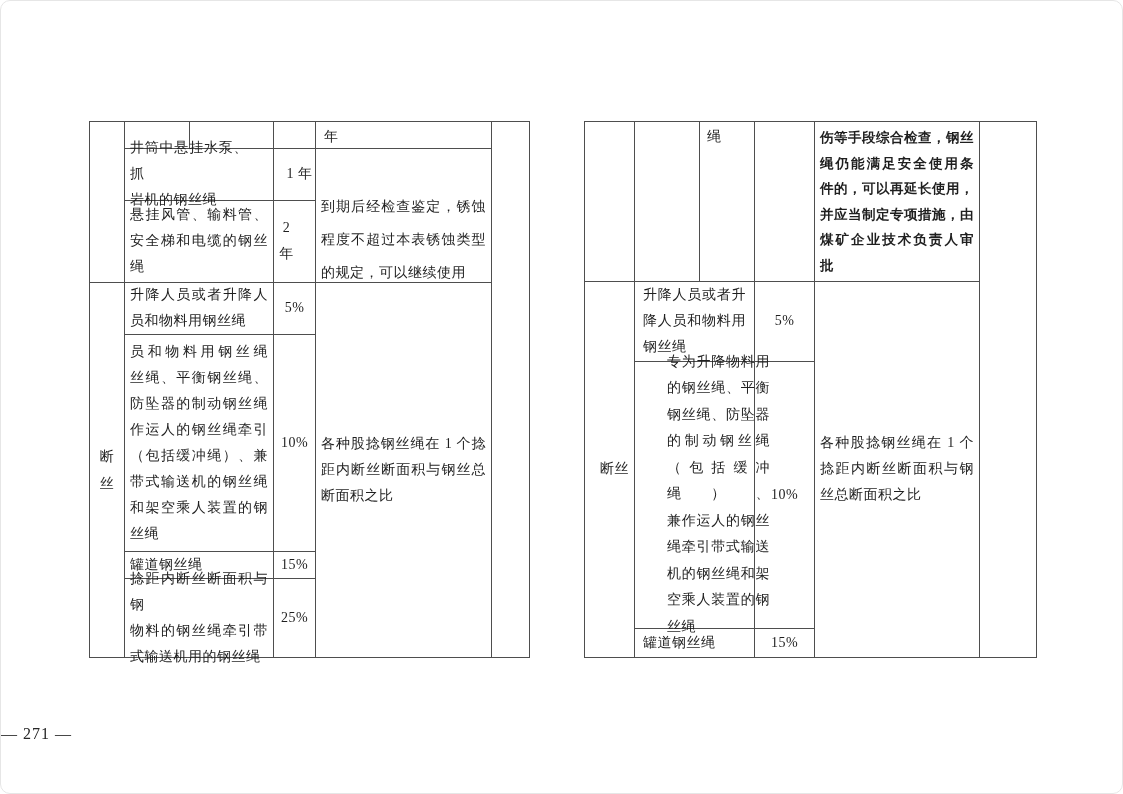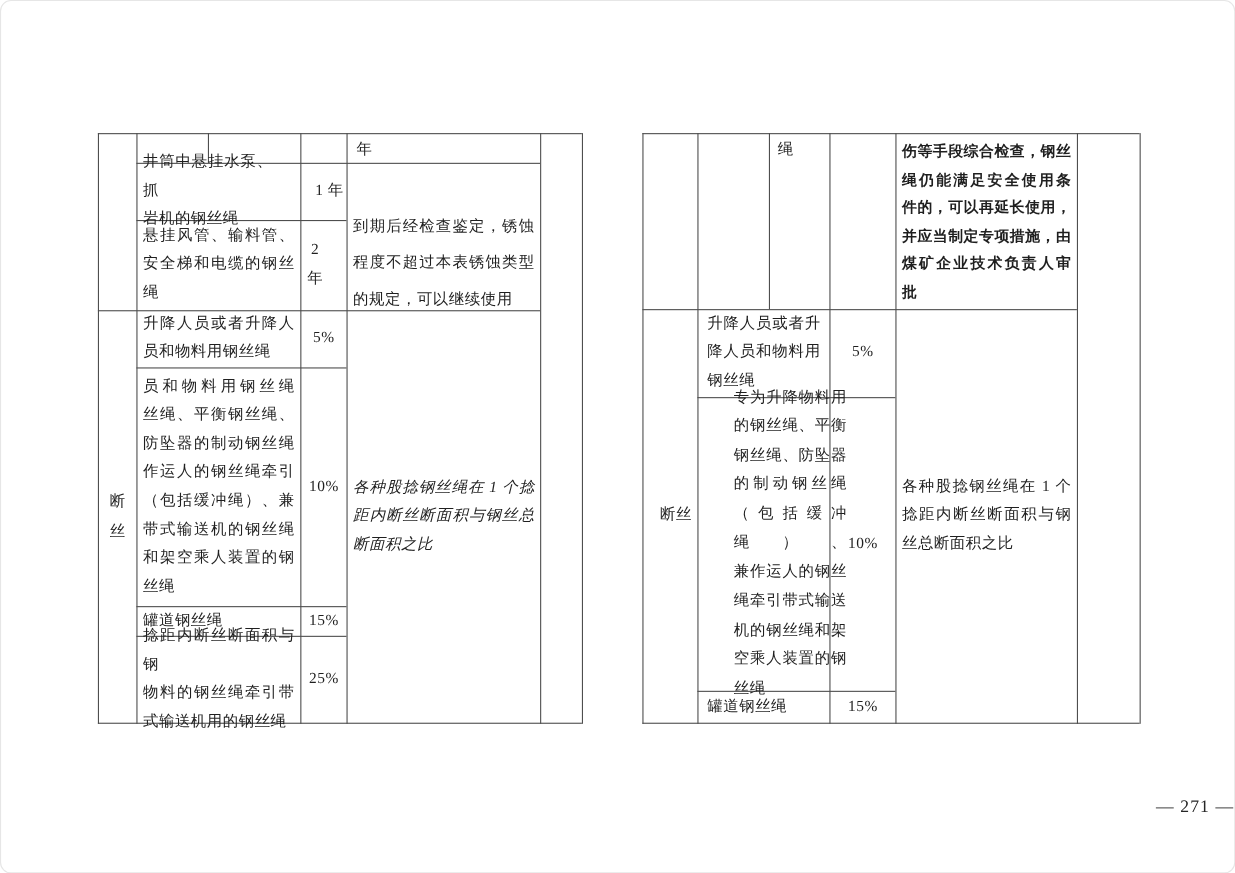--- a/index.html
+++ b/index.html
@@ -23,21 +23,21 @@
   .clines .tline { text-align:center; text-align-last:center; }
   .val { flex-direction:row; align-items:center; justify-content:center;
          text-align:center; letter-spacing:0.5px; }
   .rust-remark { line-height:33px;margin-top:24px; }
   .boldcell {
     font-weight:bold; font-family:"Liberation Sans","DejaVu Sans",sans-serif;
     font-size:13.5px; line-height:25.5px; padding-top:4px;
   }
   .contcell { line-height:25px; padding-top:3px; padding-left:9px; }
   .pagenum {
-    position:absolute; left:0; right:0; top:724px; text-align:right;
+    position:absolute; left:0; right:0; top:724px; text-align:left;
     font-size:16px; letter-spacing:1px; color:#262626;
   }
 </style>
 </head>
 <body>
 
 <div class="page">
 
   <div>
     <div class="gl h" style="left:88px;top:120px;width:440px;"></div>
@@ -105,21 +105,21 @@
       </div>
     <div class="cell val" style="left:272px;top:550px;width:43px;height:27px;">15%</div>
 
     <div class="cell" style="left:123px;top:577px;width:150px;height:79px;">
         <div class="tline">捻距内断丝断面积与钢</div>
         <div class="tline">物料的钢丝绳牵引带</div>
         <div class="tline last">式输送机用的钢丝绳</div>
       </div>
     <div class="cell val" style="left:272px;top:577px;width:43px;height:79px;">25%</div>
 
-    <div class="cell" style="left:314px;top:281px;width:177px;height:375px;font-style:italic;">
+    <div class="cell" style="left:314px;top:281px;width:177px;height:375px;">
         <div class="tline">各种股捻钢丝绳在 1 个捻</div>
         <div class="tline">距内断丝断面积与钢丝总</div>
         <div class="tline last">断面积之比</div>
       </div>
   </div>
 
   <div>
     <div class="gl h" style="left:583px;top:120px;width:452px;"></div>
     <div class="gl h" style="left:583px;top:280px;width:395px;"></div>
     <div class="gl h" style="left:633px;top:360px;width:180px;"></div>

